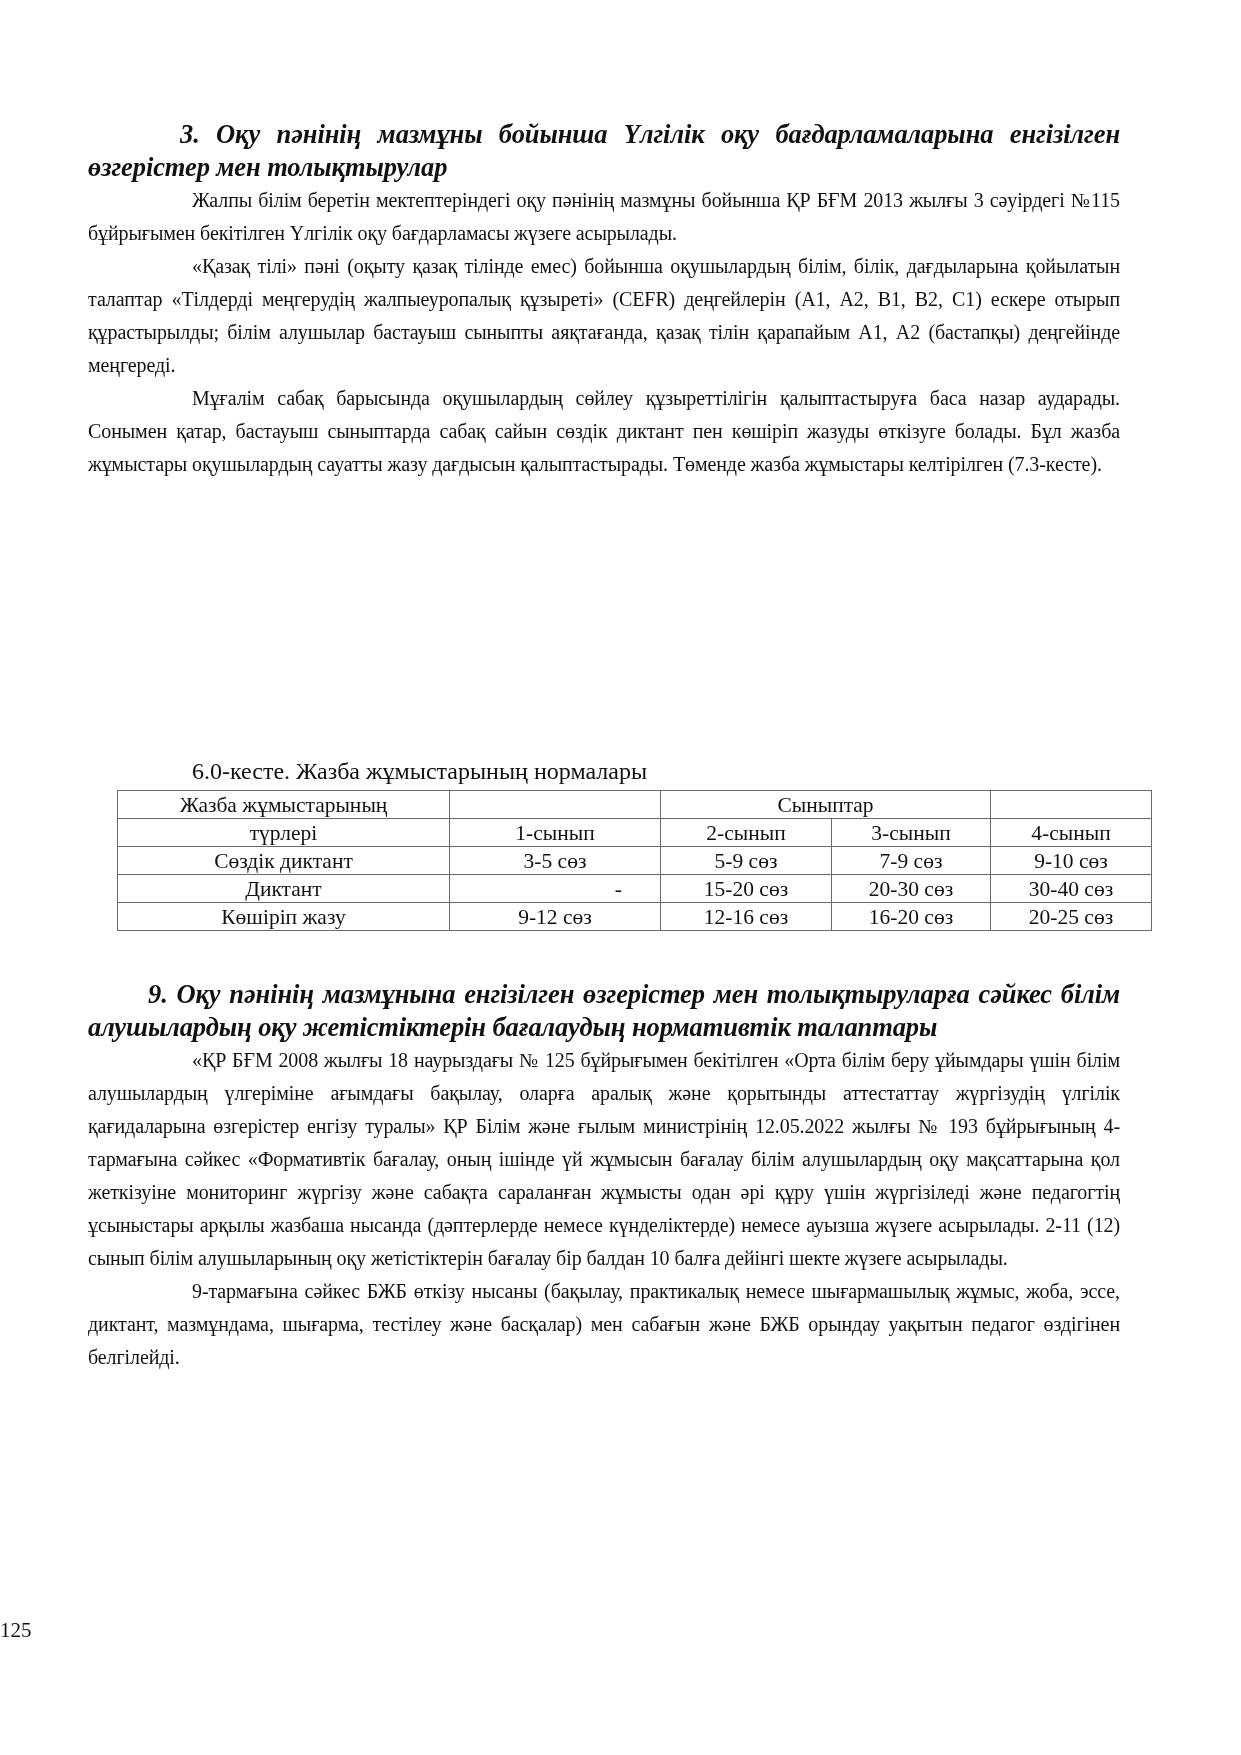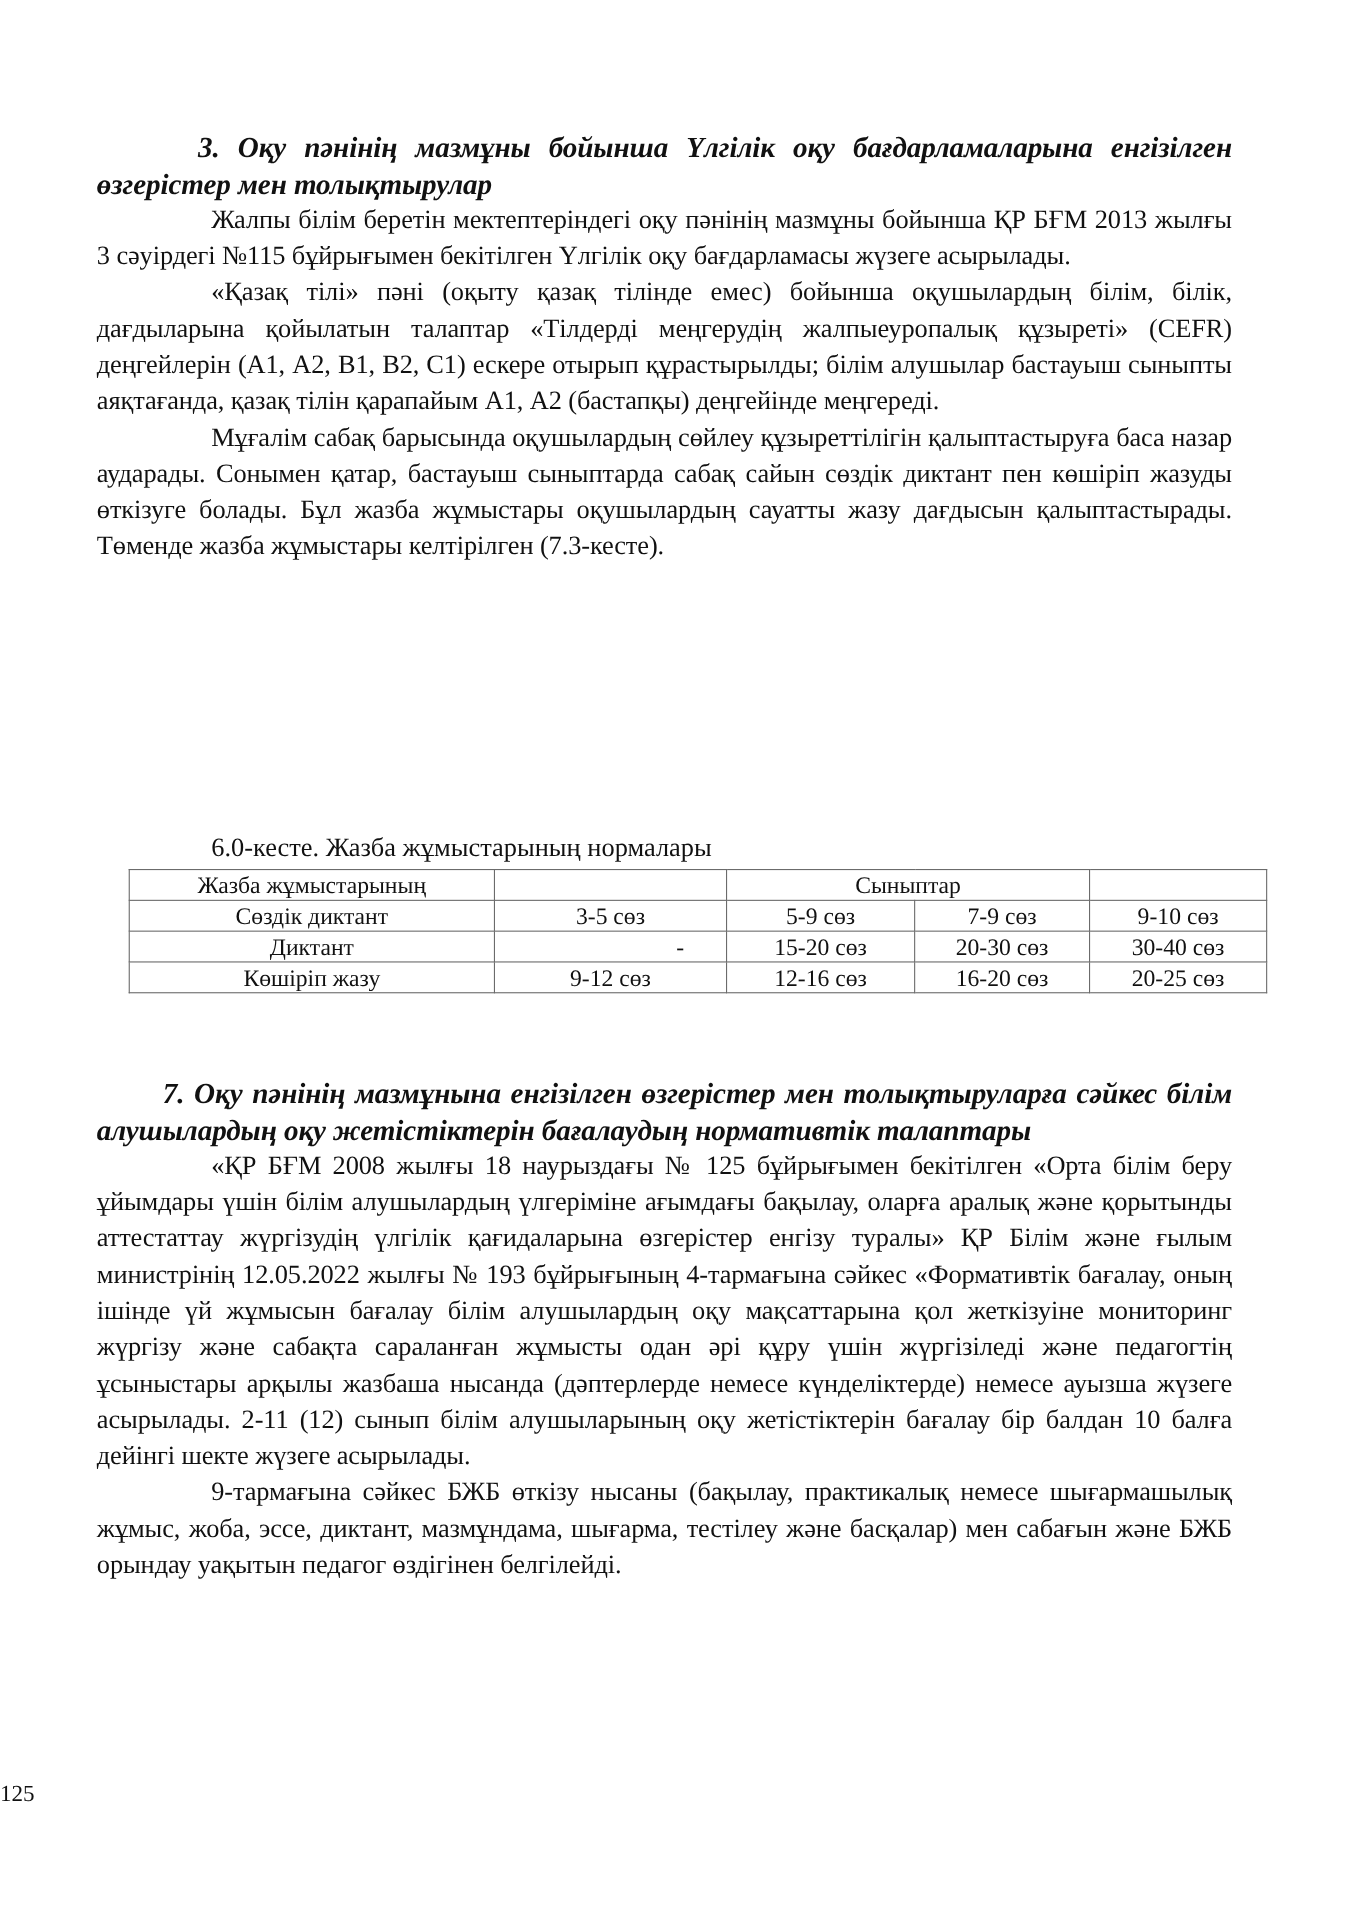--- a/index.html
+++ b/index.html
@@ -28,21 +28,21 @@
       text-align: justify;
       text-indent: 92px;
       margin: 0;
       letter-spacing: -0.1px;
       font-weight: bold;
     }
     .heading.h4 {
       text-indent: 60px;
     }
     p.body {
-      font-size: 24px;
+      font-size: 20px;
       line-height: 33px;
       text-align: justify;
       text-indent: 104px;
       margin: 0;
       letter-spacing: -0.1px;
     }
     .caption {
       position: absolute;
       left: 192px;
       top: 757px;
@@ -100,20 +100,27 @@
 
 <table class="norms">
   <tbody>
       <tr>
     <td class="c0">Жазба жұмыстарының</td>
     <td class="c1"></td>
     <td colspan="2">Сыныптар</td>
     <td class="c4"></td>
   </tr>
   <tr>
+    <td class="c0">түрлері</td>
+    <td class="c1">1-сынып</td>
+    <td class="c2">2-сынып</td>
+    <td class="c3">3-сынып</td>
+    <td class="c4">4-сынып</td>
+  </tr>
+  <tr>
     <td class="c0">Сөздік диктант</td>
     <td class="c1">3-5 сөз</td>
     <td class="c2">5-9 сөз</td>
     <td class="c3">7-9 сөз</td>
     <td class="c4">9-10 сөз</td>
   </tr>
   <tr>
     <td class="c0">Диктант</td>
     <td class="c1 right">-</td>
     <td class="c2">15-20 сөз</td>
@@ -124,18 +131,18 @@
     <td class="c0">Көшіріп жазу</td>
     <td class="c1">9-12 сөз</td>
     <td class="c2">12-16 сөз</td>
     <td class="c3">16-20 сөз</td>
     <td class="c4">20-25 сөз</td>
   </tr>
 </tbody>
   </table>
 
 <div class="sec4">
-  <p class="heading h4">7. Оқу пәнінің мазмұнына енгізілген өзгерістер мен толықтыруларға сәйкес білім алушылардың оқу жетістіктерін бағалаудың нормативтік талаптары</p>
+  <p class="heading h4">9. Оқу пәнінің мазмұнына енгізілген өзгерістер мен толықтыруларға сәйкес білім алушылардың оқу жетістіктерін бағалаудың нормативтік талаптары</p>
   <p class="body">«ҚР БҒМ 2008 жылғы 18 наурыздағы № 125 бұйрығымен бекітілген «Орта білім беру ұйымдары үшін білім алушылардың үлгеріміне ағымдағы бақылау, оларға аралық және қорытынды аттестаттау жүргізудің үлгілік қағидаларына өзгерістер енгізу туралы» ҚР Білім және ғылым министрінің 12.05.2022 жылғы № 193 бұйрығының 4-тармағына сәйкес «Формативтік бағалау, оның ішінде үй жұмысын бағалау білім алушылардың оқу мақсаттарына қол жеткізуіне мониторинг жүргізу және сабақта сараланған жұмысты одан әрі құру үшін жүргізіледі және педагогтің ұсыныстары арқылы жазбаша нысанда (дәптерлерде немесе күнделіктерде) немесе ауызша жүзеге асырылады. 2-11 (12) сынып білім алушыларының оқу жетістіктерін бағалау бір балдан 10 балға дейінгі шекте жүзеге асырылады.</p>
   <p class="body">9-тармағына сәйкес БЖБ өткізу нысаны (бақылау, практикалық немесе шығармашылық жұмыс, жоба, эссе, диктант, мазмұндама, шығарма, тестілеу және басқалар) мен сабағын және БЖБ орындау уақытын педагог өздігінен белгілейді.</p>
 </div>
 
 <div class="page-number">125</div>
 
 </body></html>

